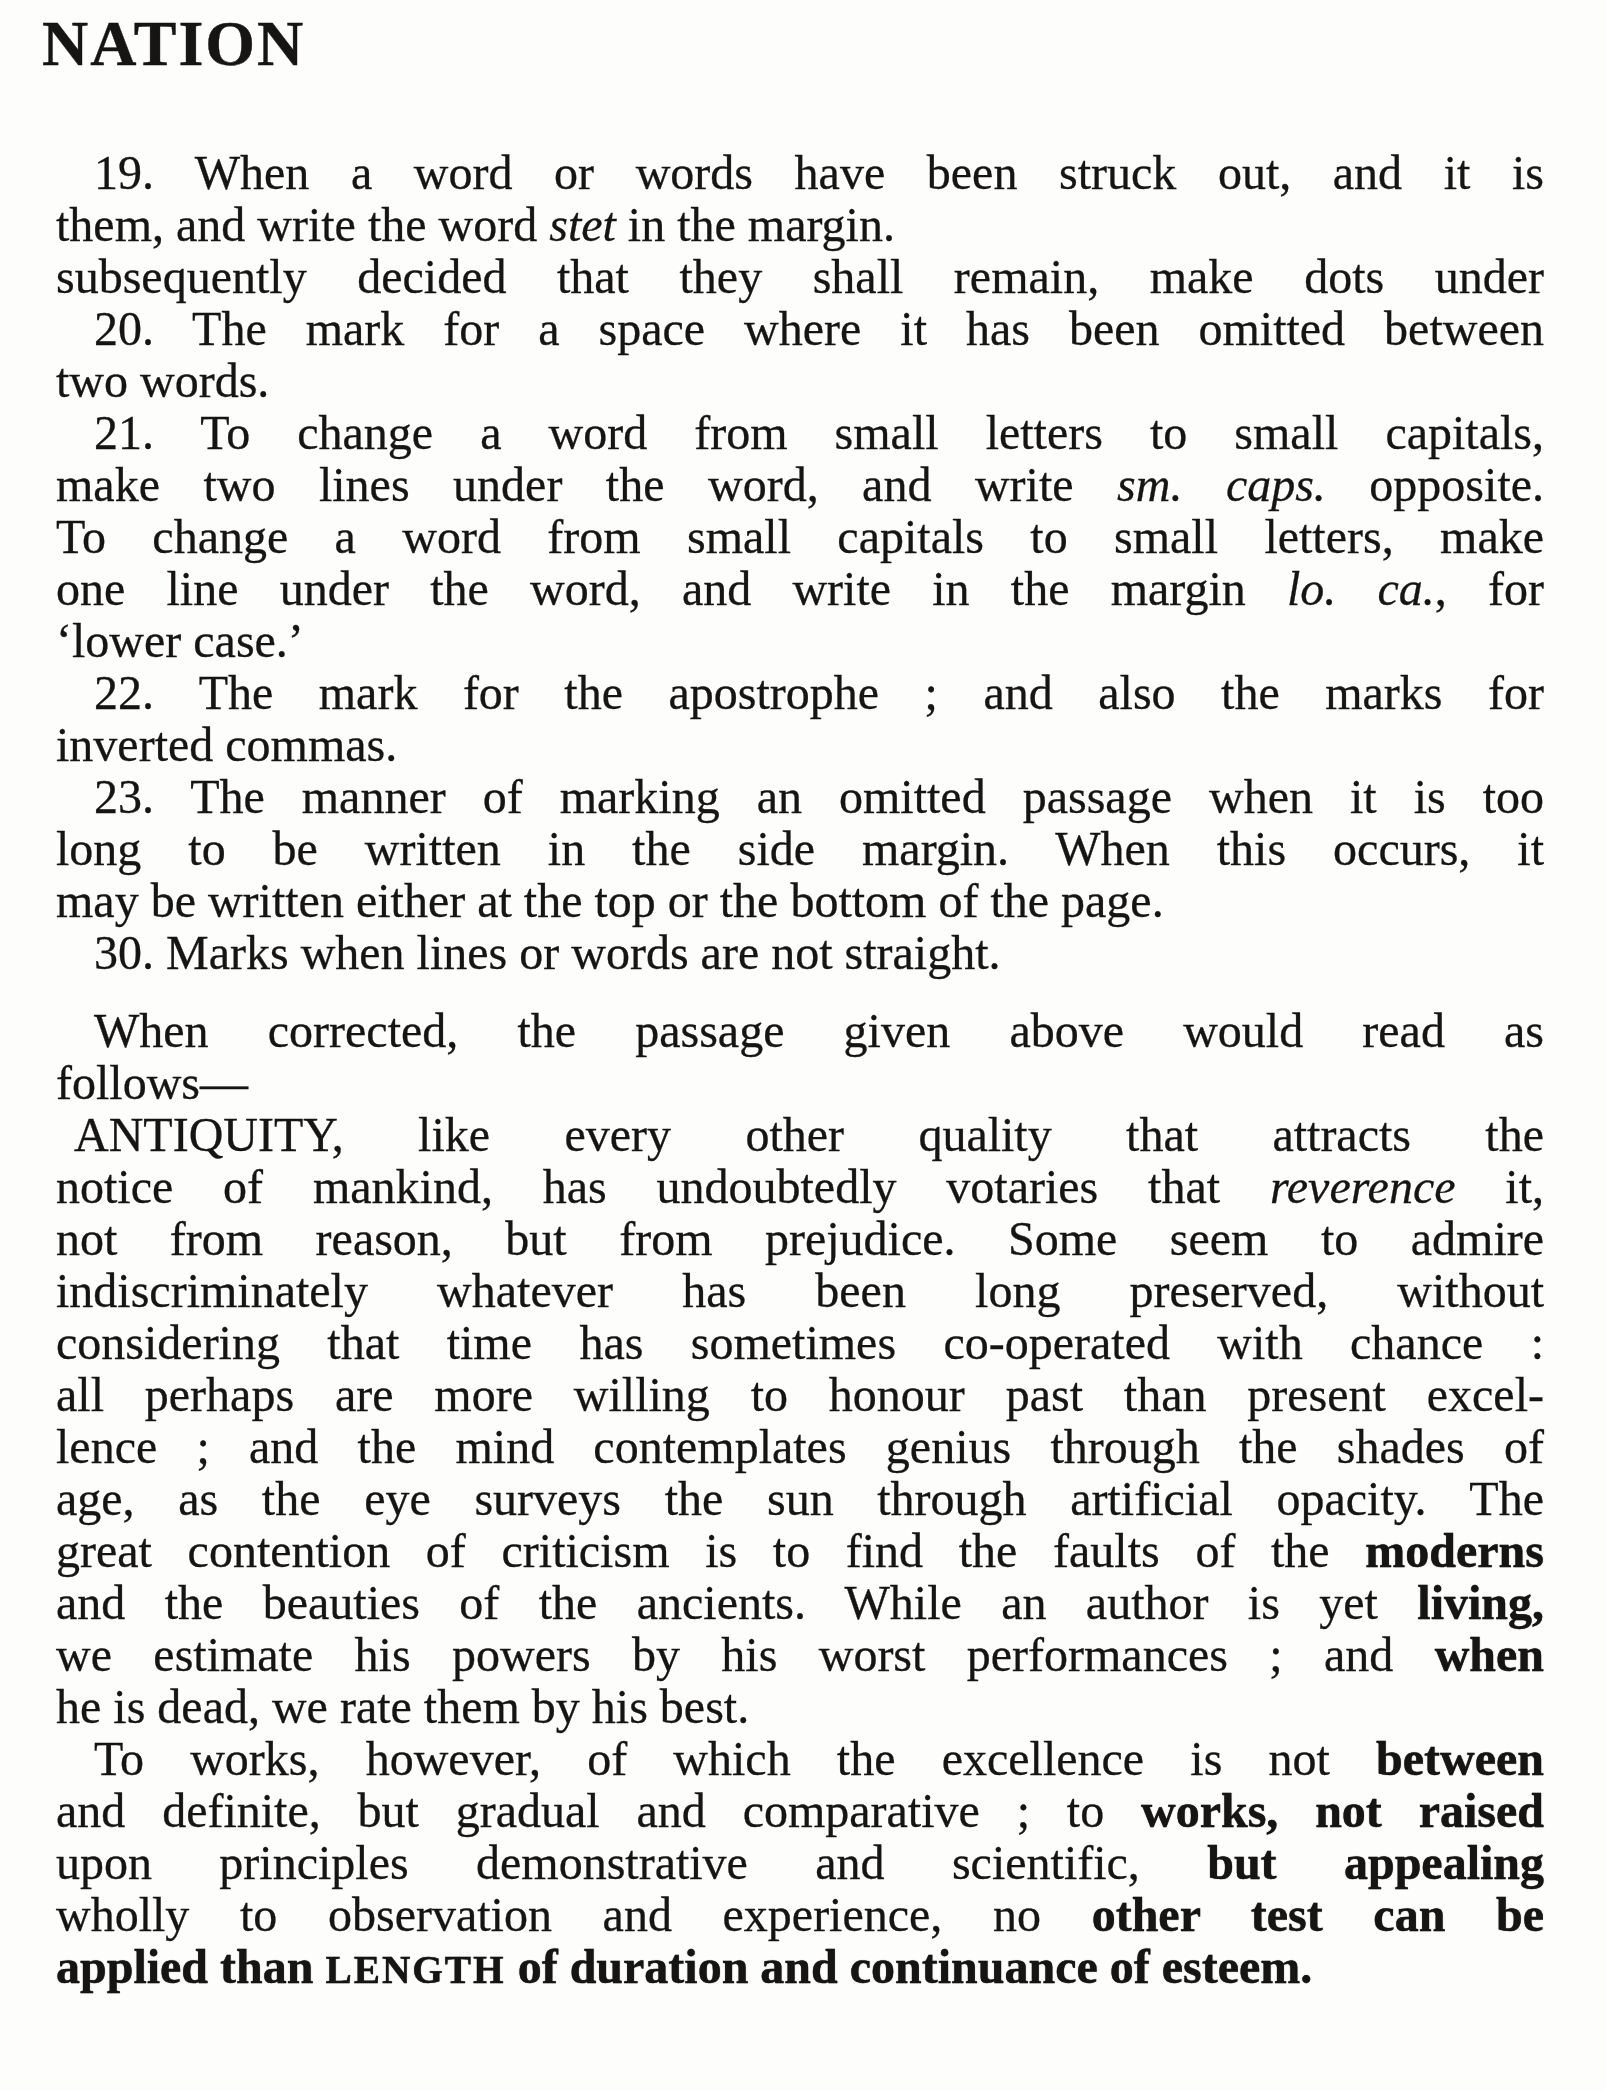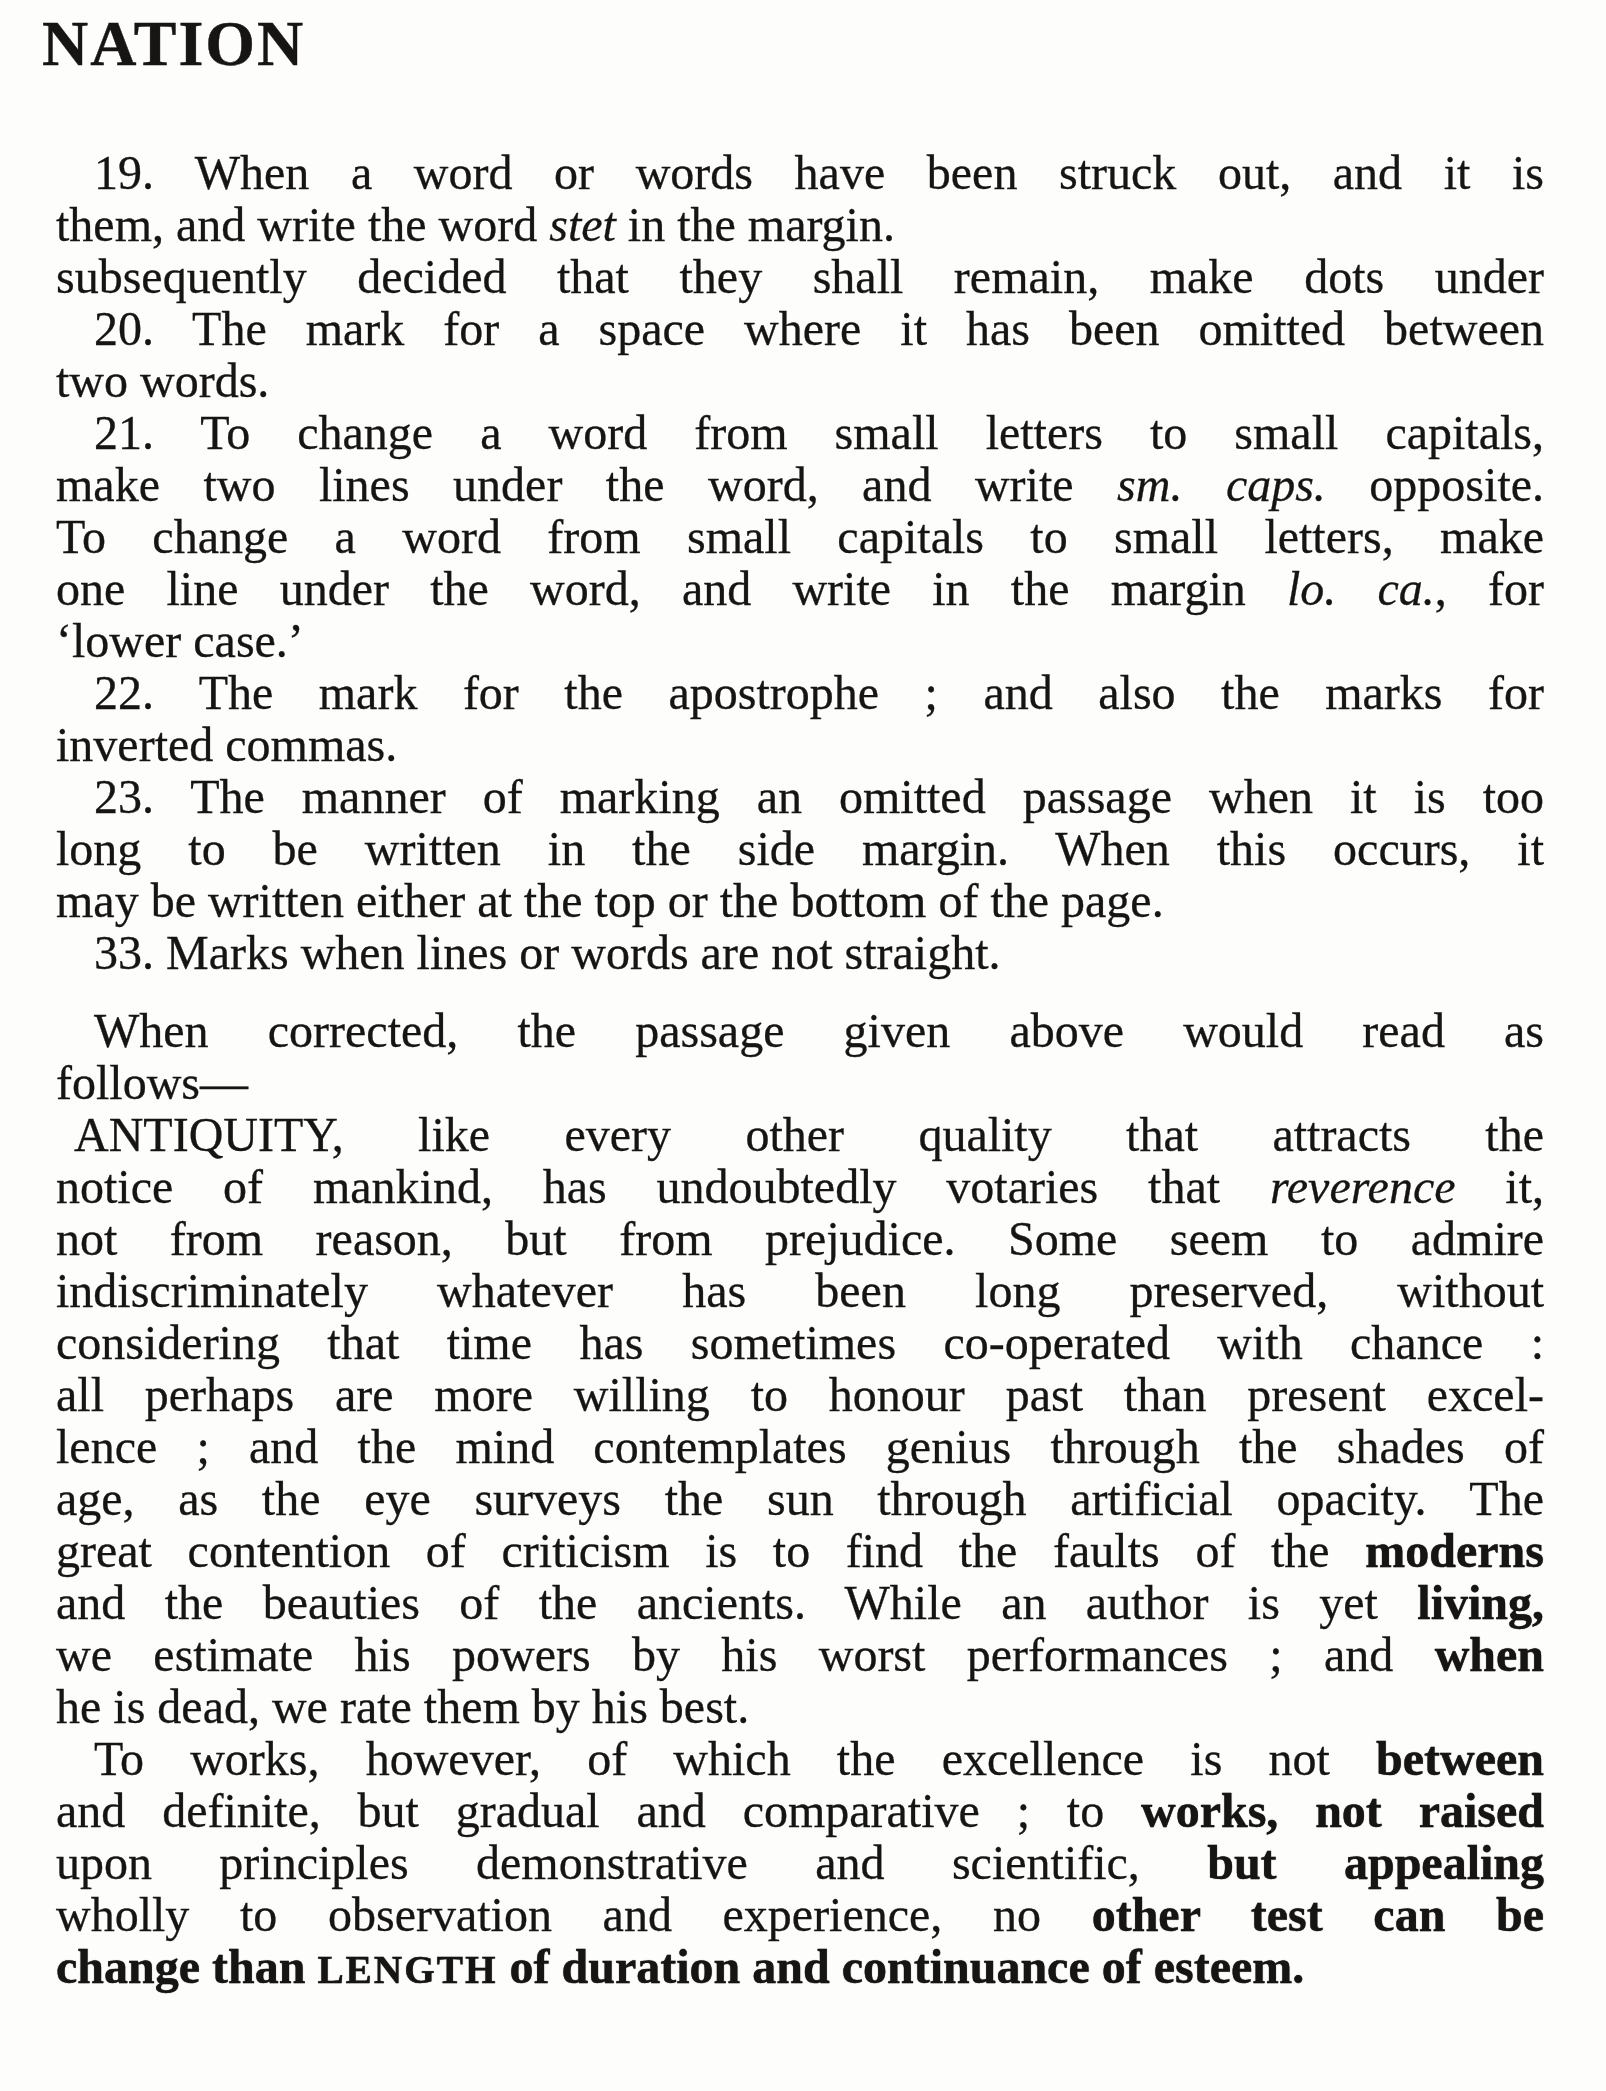--- a/index.html
+++ b/index.html
@@ -69,21 +69,21 @@
       <p class="para">
         <span class="line first ind-normal"><span class="">22. The mark for the apostrophe ; and also the marks for</span></span>
         <span class="line last"><span class="">inverted commas.</span></span>
       </p>
       <p class="para">
         <span class="line first ind-normal"><span class="">23. The manner of marking an omitted passage when it is too</span></span>
         <span class="line"><span class="">long to be written in the side margin. When this occurs, it</span></span>
         <span class="line last"><span class="">may be written either at the top or the bottom of the page.</span></span>
       </p>
       <p class="para">
-        <span class="line first ind-normal last"><span class="">33. Marks when lines or words are not straight.</span></span>
+        <span class="line first ind-normal last"><span class="">30. Marks when lines or words are not straight.</span></span>
       </p>
       <p class="para gap">
         <span class="line first ind-normal"><span class="">When corrected, the passage given above would read as</span></span>
         <span class="line last"><span class="">follows—</span></span>
       </p>
       <p class="para">
         <span class="line first ind-small"><span class="">ANTIQUITY, like every other quality that attracts the</span></span>
         <span class="line"><span class="">notice of mankind, has undoubtedly votaries that </span><span class="it">reverence</span><span class=""> it,</span></span>
         <span class="line"><span class="">not from reason, but from prejudice. Some seem to admire</span></span>
         <span class="line"><span class="">indiscriminately whatever has been long preserved, without</span></span>
@@ -94,16 +94,16 @@
         <span class="line"><span class="">great contention of criticism is to find the faults of the </span><span class="hv">moderns</span></span>
         <span class="line"><span class="">and the beauties of the ancients. While an author is yet </span><span class="hv">living,</span></span>
         <span class="line"><span class="">we estimate his powers by his worst performances ; and </span><span class="hv">when</span></span>
         <span class="line last"><span class="">he is dead, we rate them by his best.</span></span>
       </p>
       <p class="para">
         <span class="line first ind-normal"><span class="">To works, however, of which the excellence is not </span><span class="hv">between</span></span>
         <span class="line"><span class="">and definite, but gradual and comparative ; to </span><span class="hv">works, not raised</span></span>
         <span class="line"><span class="">upon principles demonstrative and scientific, </span><span class="hv">but appealing</span></span>
         <span class="line"><span class="">wholly to observation and experience, no </span><span class="hv">other test can be</span></span>
-        <span class="line last"><span class="hv">change than </span><span class="hv sc">LENGTH</span><span class="hv"> of duration and continuance of esteem.</span></span>
+        <span class="line last"><span class="hv">applied than </span><span class="hv sc">LENGTH</span><span class="hv"> of duration and continuance of esteem.</span></span>
       </p>
     </div>
 </div>
 
 </body></html>

